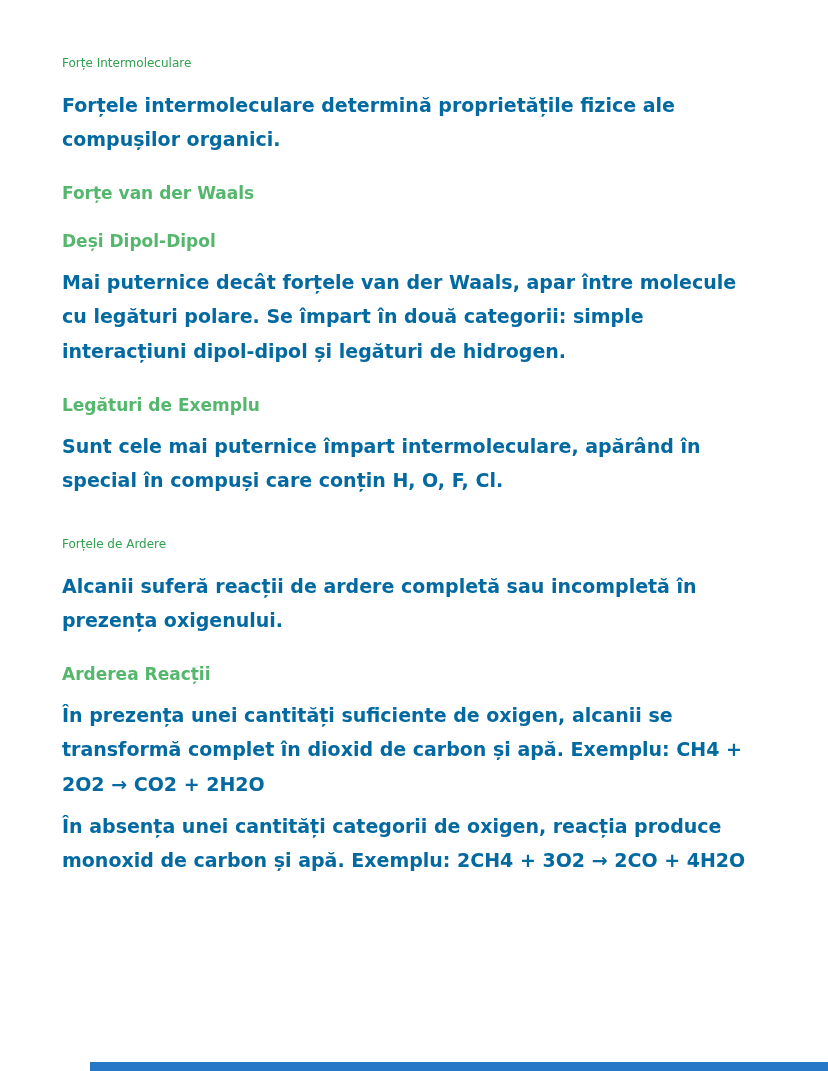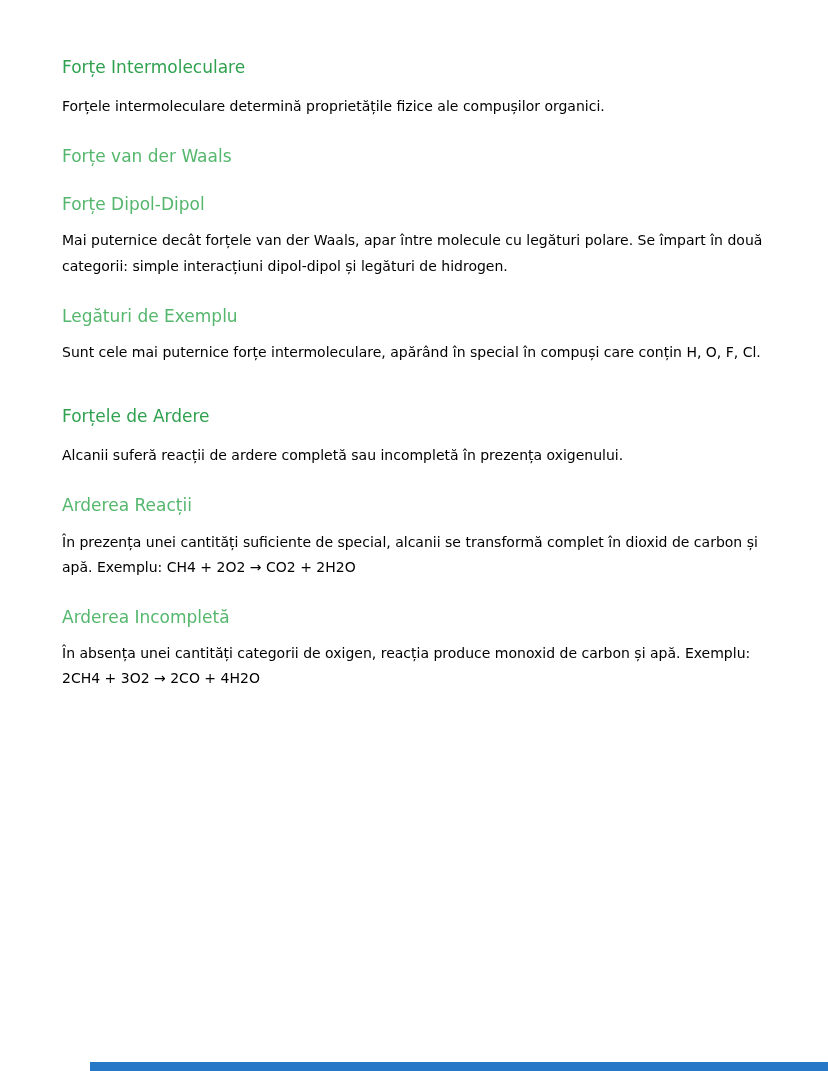--- a/index.html
+++ b/index.html
@@ -11,38 +11,39 @@
     overflow: hidden;
     font-family: "DejaVu Sans", "Liberation Sans", sans-serif;
     color: #1c1c1e;
   }
   .page {
     padding: 56px 62px 0 62px;
   }
   .section { margin: 0; }
   .section-title {
     color: #2fa14f;
-    font-size: 17px;
+    font-size: 12px;
     font-weight: 400;
     line-height: 1.3;
     margin: 40px 0 16px 0;
   }
   .section:first-child .section-title { margin-top: 0; }
   .subsection-title {
     color: #55b76d;
     font-size: 17px;
-    font-weight: 400;
+    font-weight: 700;
     line-height: 1.3;
     margin: 26px 0 13px 0;
   }
   .body-text {
-    font-size: 14px;
+    font-size: 19px;
     line-height: 1.8;
     margin: 0 0 8px 0;
-    color: #000000;
+    color: #0369a1;
+    font-weight: bold;
   }
   .bottom-accent-bar {
     position: absolute;
     bottom: 0;
     left: 90px;
     right: 0;
     height: 9px;
     background: #2878c8;
   }
 </style>
@@ -50,34 +51,33 @@
 <body>
 
 <div class="page">
 
   <section class="section">
     <h2 class="section-title">Forțe Intermoleculare</h2>
     <p class="body-text">Forțele intermoleculare determină proprietățile fizice ale compușilor organici.</p>
 
     <h3 class="subsection-title">Forțe van der Waals</h3>
 
-    <h3 class="subsection-title">Forțe Dipol-Dipol</h3>
+    <h3 class="subsection-title">Deși Dipol-Dipol</h3>
     <p class="body-text">Mai puternice decât forțele van der Waals, apar între molecule cu legături polare. Se împart în două categorii: simple interacțiuni dipol-dipol și legături de hidrogen.</p>
 
     <h3 class="subsection-title">Legături de Exemplu</h3>
-    <p class="body-text">Sunt cele mai puternice forțe intermoleculare, apărând în special în compuși care conțin H, O, F, Cl.</p>
+    <p class="body-text">Sunt cele mai puternice împart intermoleculare, apărând în special în compuși care conțin H, O, F, Cl.</p>
   </section>
 
   <section class="section">
     <h2 class="section-title">Forțele de Ardere</h2>
     <p class="body-text">Alcanii suferă reacții de ardere completă sau incompletă în prezența oxigenului.</p>
 
     <h3 class="subsection-title">Arderea Reacții</h3>
-    <p class="body-text">În prezența unei cantități suficiente de special, alcanii se transformă complet în dioxid de carbon și apă. Exemplu: CH4 + 2O2 → CO2 + 2H2O</p>
+    <p class="body-text">În prezența unei cantități suficiente de oxigen, alcanii se transformă complet în dioxid de carbon și apă. Exemplu: CH4 + 2O2 → CO2 + 2H2O</p>
 
-    <h3 class="subsection-title">Arderea Incompletă</h3>
     <p class="body-text">În absența unei cantități categorii de oxigen, reacția produce monoxid de carbon și apă. Exemplu: 2CH4 + 3O2 → 2CO + 4H2O</p>
   </section>
 
 
 </div>
 
 <div class="bottom-accent-bar"></div>
 
 </body></html>

